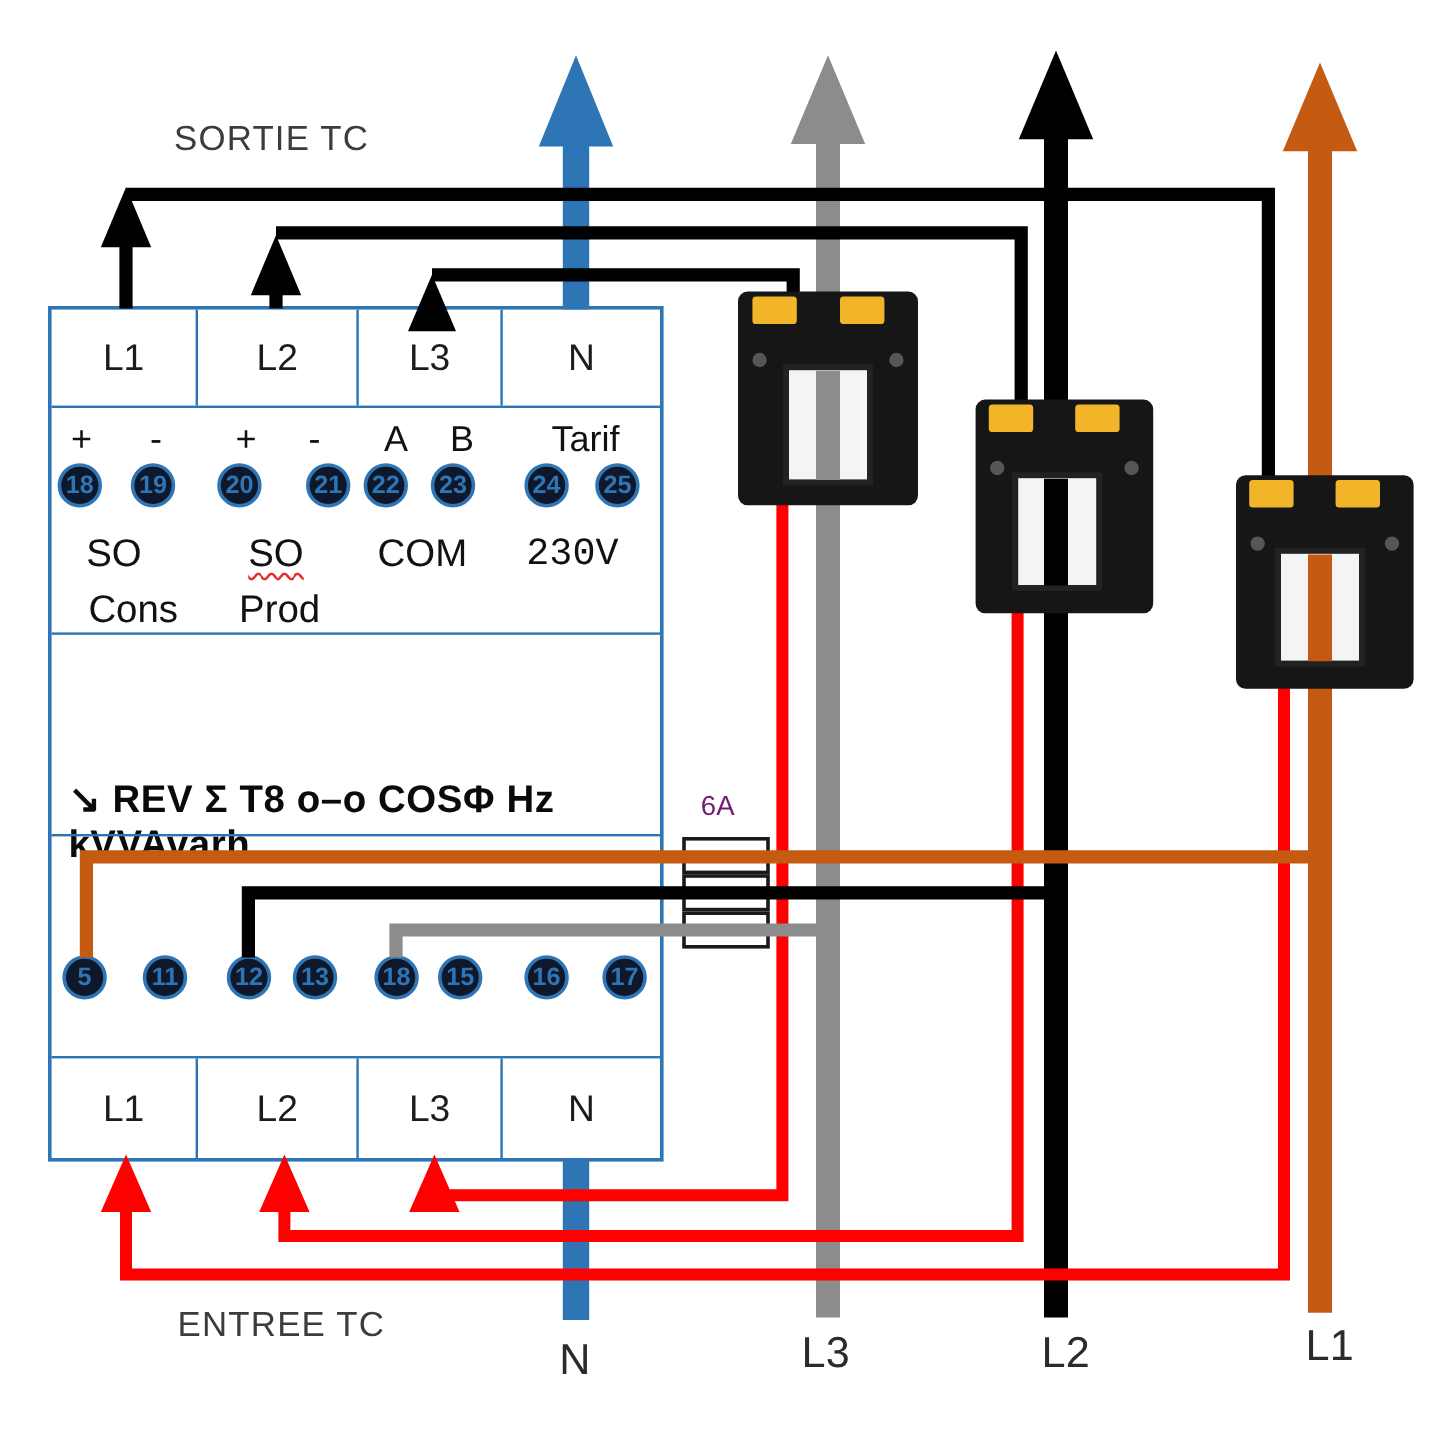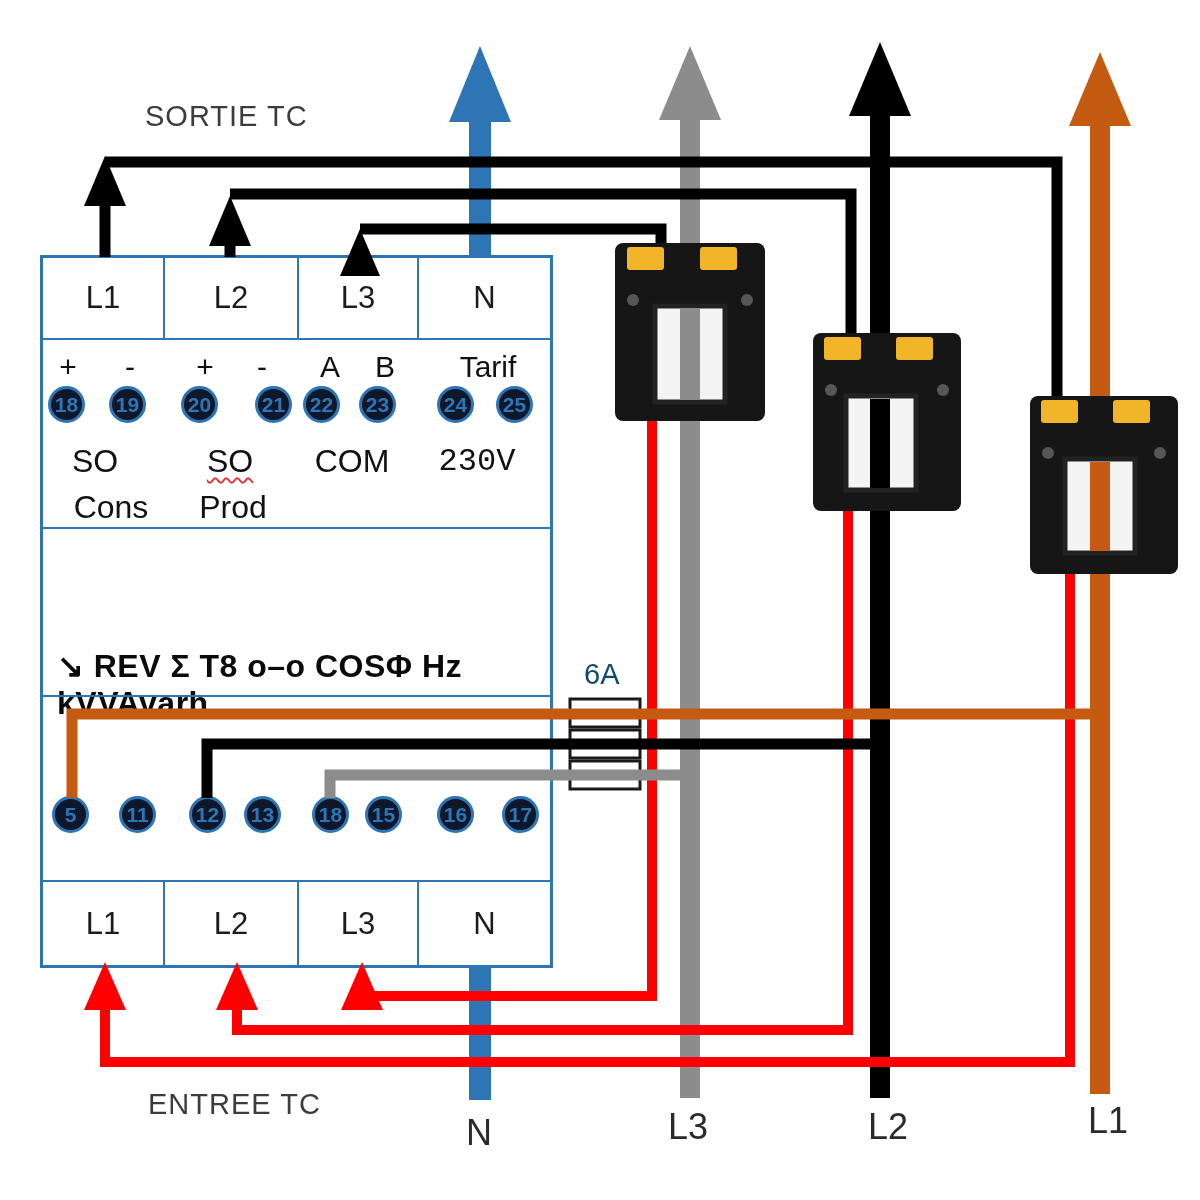--- a/index.html
+++ b/index.html
@@ -1,21 +1,21 @@
 <!DOCTYPE html>
 <html><head>
 <meta charset="utf-8">
 <style>
   * { margin:0; padding:0; box-sizing:border-box; }
   html,body { width:1200px; height:1200px; background:#ffffff; font-family:"Liberation Sans", sans-serif; overflow:hidden; position:relative; }
 
   .flabel { position:absolute; z-index:3; color:#3c3c3c; white-space:nowrap; }
   .lbl-big { font-size:29px; letter-spacing:1px; }
   .lbl-phase { font-size:36px; color:#2b2b2b; }
-  .lbl-fuse { font-size:29px; color:#0c4a6e; }
+  .lbl-fuse { font-size:23px; color:#701a75; }
 
   .meter { position:absolute; left:40px; top:255px; width:513px; height:713px;
            border:3px solid #2e75b6; background:#ffffff; z-index:1; }
 
   .trow { position:absolute; left:0; width:100%; display:flex; }
   .trow-top { top:0; height:82px; border-bottom:2px solid #2e75b6; }
   .trow-bottom { bottom:0; height:85px; border-top:2px solid #2e75b6; }
   .tcell { display:flex; align-items:center; justify-content:center; font-size:31px; color:#1c1c1c; }
   .tcell:not(:last-child) { border-right:2px solid #2e75b6; }
   .w1{width:122px}.w2{width:134px}.w3{width:120px}.w4{flex:1}

